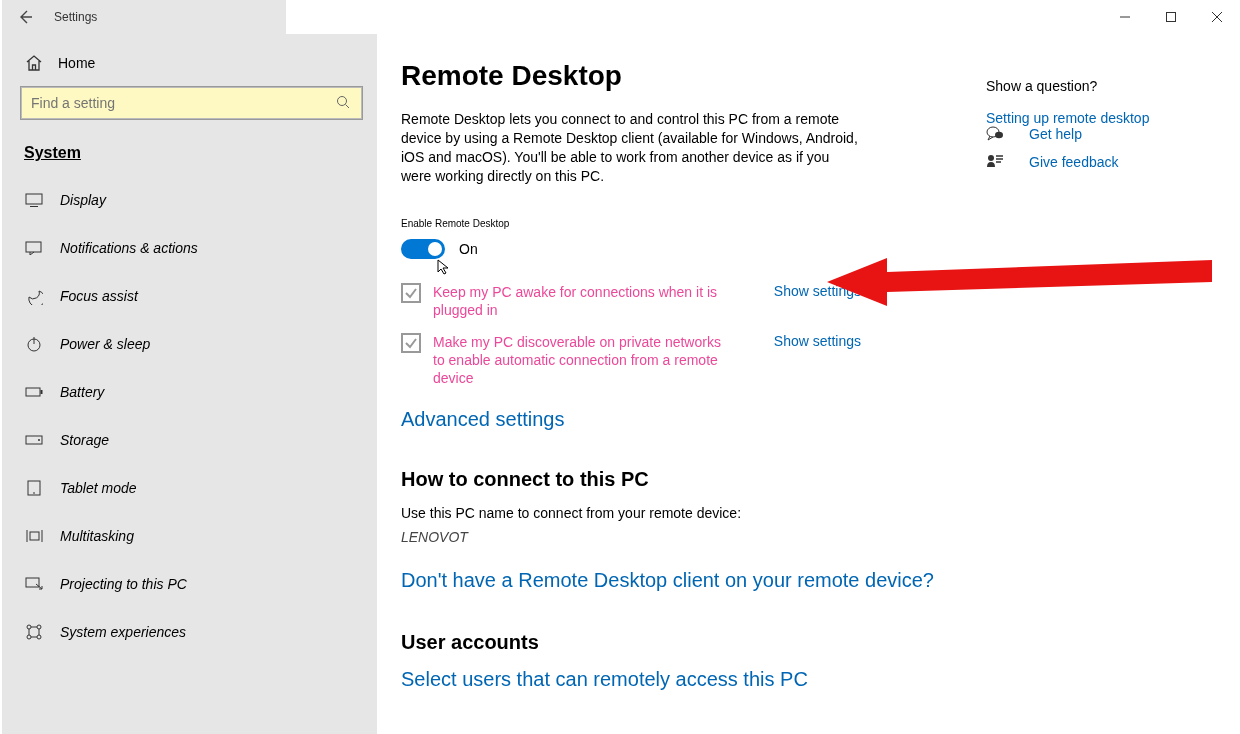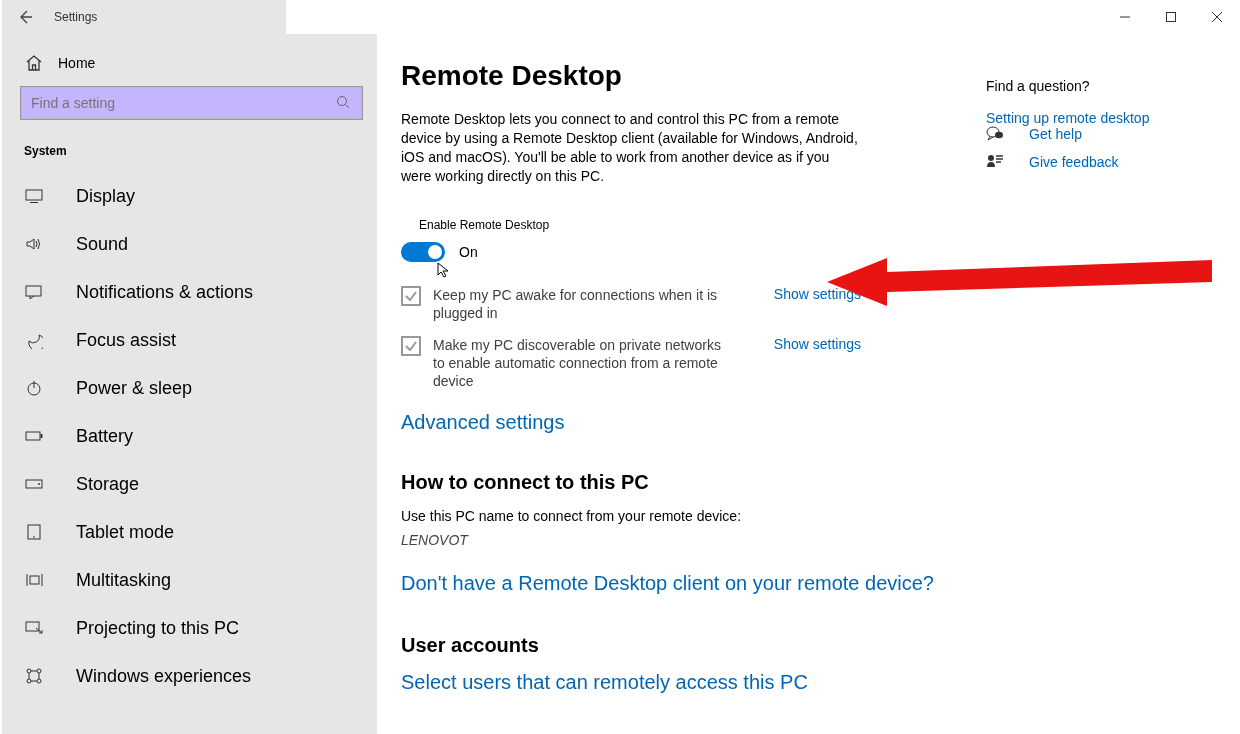--- a/index.html
+++ b/index.html
@@ -47,70 +47,70 @@
     overflow-y:auto;
   }
   .home-row {
     display:flex; align-items:center; padding: 10px 20px 14px 22px;
     cursor:pointer;
   }
   .home-row .icon { width:20px; display:flex; justify-content:center; }
   .home-row .label { margin-left:14px; font-size:14px; }
   .search-wrap { padding: 0 14px 18px 18px; }
   .search-box {
-    height:34px; border:1px solid #999; background:#c4b5fd;
+    height:34px; border:1px solid #999; background:#fef9c3;
     display:flex; align-items:center; padding:0 10px;
     box-shadow: inset 0 0 0 1px #bbb;
   }
   .search-input {
     flex:1; border:none; background:transparent; outline:none;
     font-size:14px; color:#666;
   }
   .search-icon { width:16px; color:#555; }
   .category {
-    padding: 6px 0 14px 22px; font-weight:600; font-size:12px;
+    padding: 6px 0 14px 22px; font-weight:600; font-size:16px;text-decoration:underline;
   }
   .nav-item {
     display:flex; align-items:center; height:48px; padding-left:22px;
     cursor:pointer;
   }
   .nav-item .icon { width:20px; display:flex; justify-content:center; color:#333;}
-  .nav-item .label { margin-left:32px; font-size:18px; }
+  .nav-item .label { margin-left:16px; font-size:14px;font-style:italic; }
   
   .sidebar::-webkit-scrollbar { width:2px; }
   .sidebar::-webkit-scrollbar-thumb { background:#bdbdbd; }
 
   .content {
     flex:1; display:flex; padding: 26px 20px 0 24px;
     overflow:hidden; position:relative;
   }
   .main { width: 600px; }
   h1.page { font-size:28px; font-weight:600; margin-bottom:18px; }
   .desc { font-size:14px; line-height:1.35; max-width:460px; margin-bottom:32px;}
-  .enable-label { font-size:12px; margin-bottom:10px;margin-left:18px; }
+  .enable-label { font-size:10px; margin-bottom:10px; }
   .toggle-row { display:flex; align-items:center; gap:14px; margin-bottom:24px; position:relative;}
   .toggle {
     width:44px; height:20px; border-radius:10px; background:#0078d4;
     position:relative; cursor:pointer;
   }
   .toggle .knob {
     position:absolute; right:3px; top:3px; width:14px; height:14px;
     border-radius:50%; background:#fff;
   }
   .toggle-state { font-size:14px; }
   .cursor {
     position:absolute; left:36px; top:20px; pointer-events:none;
   }
   .check-row { display:flex; align-items:flex-start; margin-bottom:14px; max-width:460px; }
   .checkbox {
     width:20px; height:20px; border:2px solid #999; display:flex;
     align-items:center; justify-content:center; flex-shrink:0;
   }
   .checkbox svg { stroke:#999; }
-  .check-label { margin-left:12px; color:#404040; font-size:14px; line-height:1.3; max-width:300px;}
+  .check-label { margin-left:12px; color:#ec4899; font-size:14px; line-height:1.3; max-width:300px;}
   .show-settings { margin-left:auto; color:#0066b4; cursor:pointer; font-size:14px; }
   .link { color:#0066b4; cursor:pointer; font-size:20px; }
   .adv { margin-top:6px; margin-bottom:30px; display:inline-block;}
   h2.sect { font-size:20px; font-weight:600; margin-bottom:14px;margin-top:7px; }
   .plain { font-size:14px; margin-bottom:8px; }
   .pcname { font-size:14px; color:#444; margin-bottom:24px;font-style:italic; }
   .remote-link { margin-bottom:32px; display:inline-block;}
   .user-sect { margin-top:6px; }
   .aside { margin-left:auto; width:240px; padding-top:18px;}
   .aside-q { font-size:14px; margin-bottom:16px; }
@@ -185,29 +185,20 @@
           <svg width="18" height="14" viewBox="0 0 18 14">
             <rect x="1" y="1" width="16" height="10" stroke="#333" fill="none"></rect>
             <line x1="5" y1="13.5" x2="13" y2="13.5" stroke="#333"></line>
           </svg>
         </span>
       <span class="label">Display</span>
     </div>
     <div class="nav-item">
       <span class="icon">
           <svg width="18" height="14" viewBox="0 0 18 14">
-            <path d="M2 5 H5 L9 2 V12 L5 9 H2 Z" stroke="#333" fill="none"></path>
-            <path d="M11 4 Q13 7 11 10 M13 2 Q16 7 13 12" stroke="#333" fill="none"></path>
-          </svg>
-        </span>
-      <span class="label">Sound</span>
-    </div>
-    <div class="nav-item">
-      <span class="icon">
-          <svg width="18" height="14" viewBox="0 0 18 14">
             <rect x="1" y="1" width="15" height="10" stroke="#333" fill="none"></rect>
             <path d="M5 11 L5 14 L9 11" stroke="#333" fill="none"></path>
           </svg>
         </span>
       <span class="label">Notifications &amp; actions</span>
     </div>
     <div class="nav-item">
       <span class="icon">
           <svg width="18" height="18" viewBox="0 0 18 18">
             <path d="M4 10 A6 6 0 0 0 14 4 A8 8 0 1 1 4 10 Z" stroke="#333" fill="none"></path>
@@ -273,21 +264,21 @@
     <div class="nav-item">
       <span class="icon">
           <svg width="16" height="16" viewBox="0 0 16 16">
             <circle cx="3" cy="3" r="2" stroke="#333" fill="none"></circle>
             <circle cx="13" cy="3" r="2" stroke="#333" fill="none"></circle>
             <circle cx="3" cy="13" r="2" stroke="#333" fill="none"></circle>
             <circle cx="13" cy="13" r="2" stroke="#333" fill="none"></circle>
             <path d="M5 3 H11 M3 5 V11 M13 5 V11 M5 13 H11" stroke="#333"></path>
           </svg>
         </span>
-      <span class="label">Windows experiences</span>
+      <span class="label">System experiences</span>
     </div>
   </div>
 
   <div class="content">
     <div class="main">
       <h1 class="page">Remote Desktop</h1>
       <p class="desc">Remote Desktop lets you connect to and control this PC from a remote device by using a Remote Desktop client (available for Windows, Android, iOS and macOS). You'll be able to work from another device as if you were working directly on this PC.</p>
       <div class="enable-label">Enable Remote Desktop</div>
       <div class="toggle-row">
         <div class="toggle">
@@ -326,21 +317,21 @@
       <div class="pcname">LENOVOT</div>
       <span class="link remote-link">Don't have a Remote Desktop client on your remote device?</span>
 
       <div class="user-sect">
         <h2 class="sect">User accounts</h2>
         <span class="link">Select users that can remotely access this PC</span>
       </div>
     </div>
 
     <div class="aside">
-      <div class="aside-q">Find a question?</div>
+      <div class="aside-q">Show a question?</div>
       <span class="aside-link1">Setting up remote desktop</span>
       <div class="aside-row">
         <span class="icon">
             <svg width="18" height="16" viewBox="0 0 18 16">
               <ellipse cx="7" cy="6" rx="6" ry="5" stroke="#333" fill="none"></ellipse>
               <path d="M4 10 L2 14 L7 11" stroke="#333" fill="none"></path>
               <ellipse cx="13" cy="9" rx="4" ry="3.2" fill="#333"></ellipse>
             </svg>
           </span>
         <span class="lbl">Get help</span>

